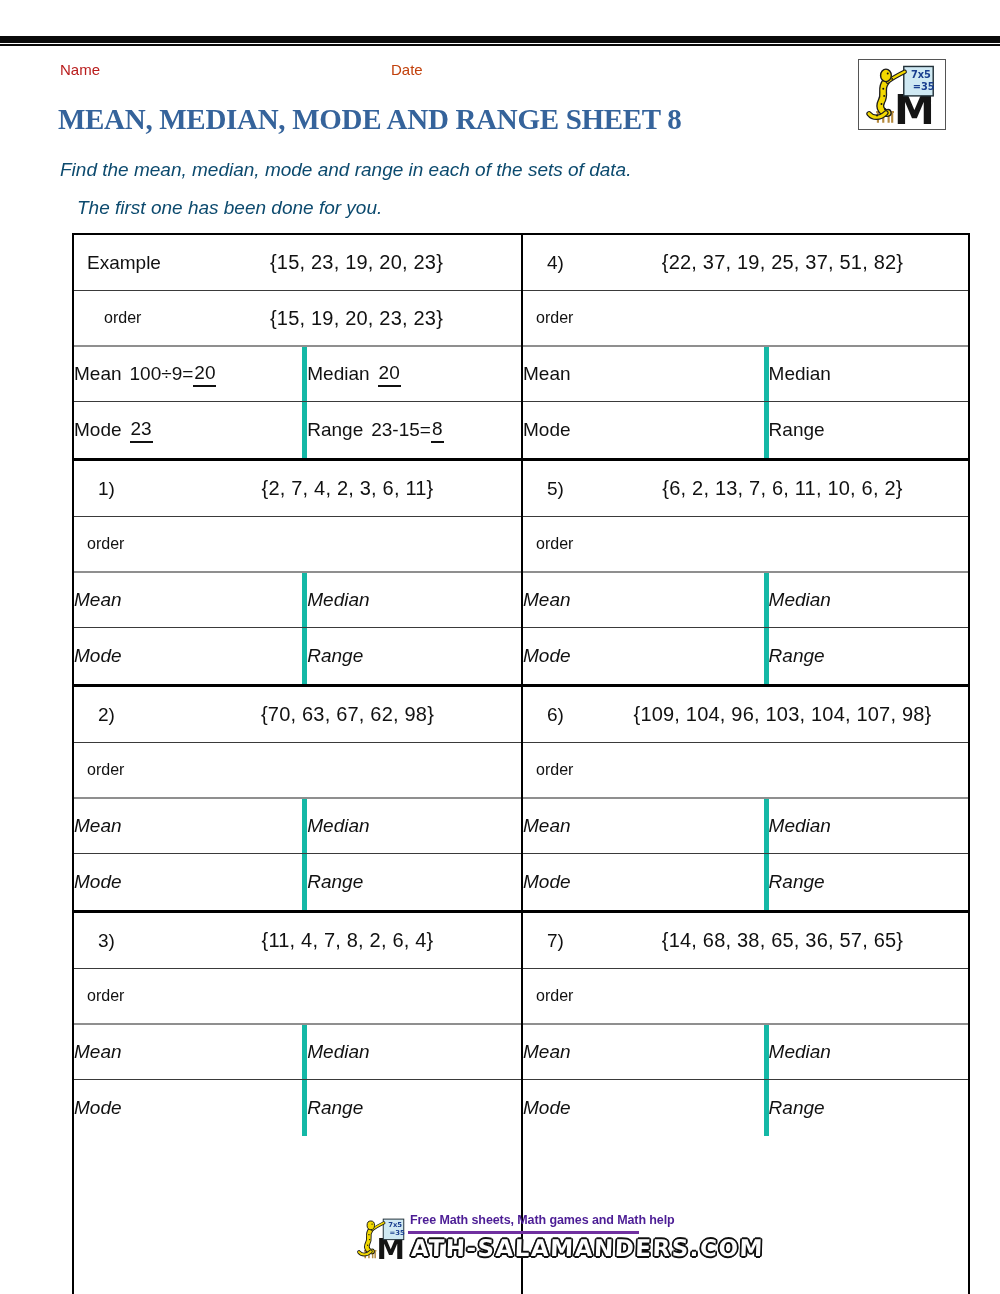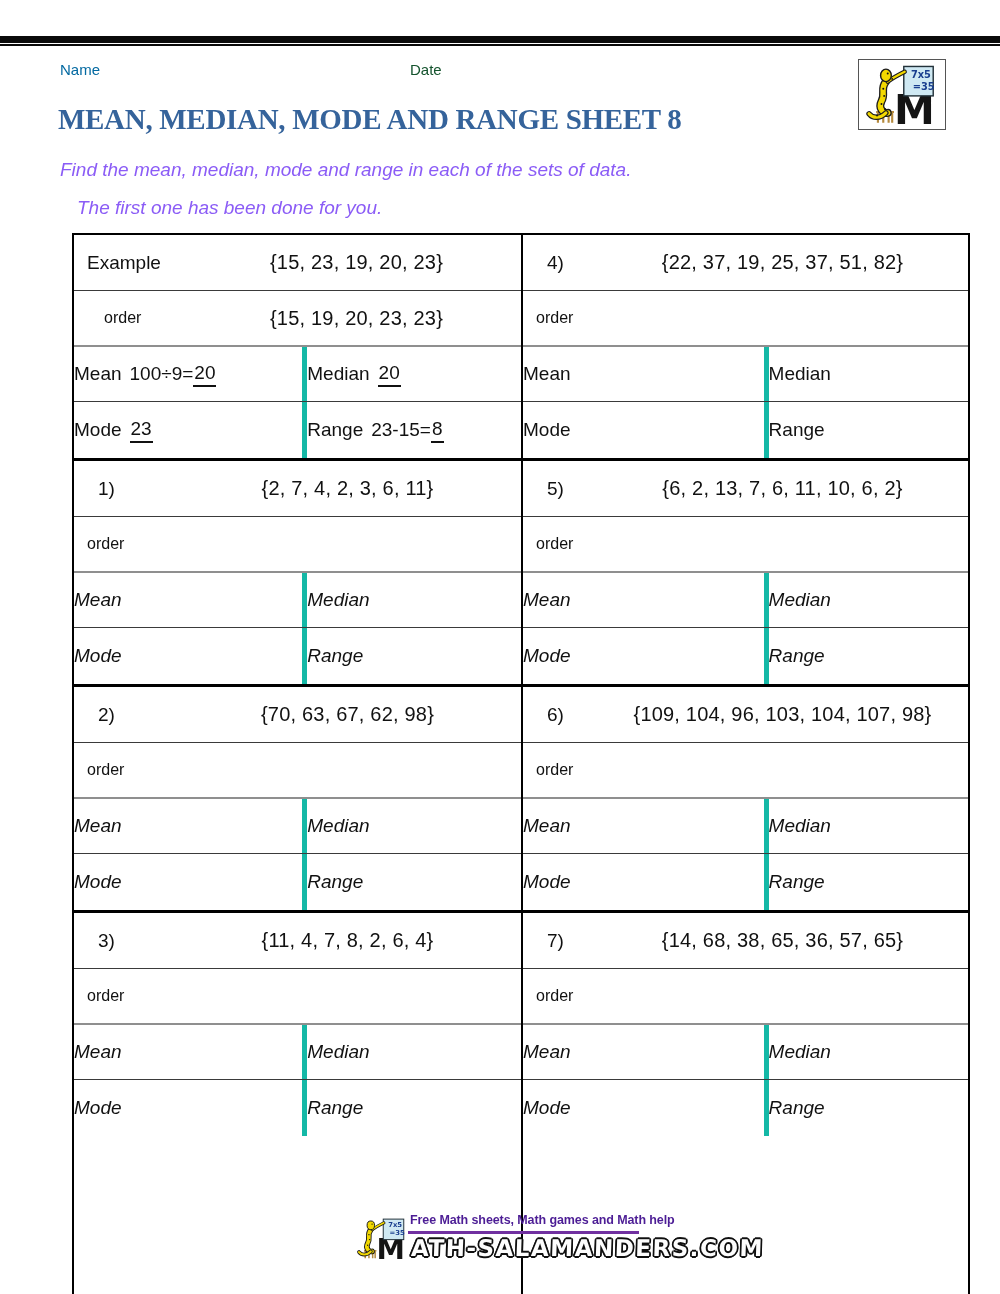--- a/index.html
+++ b/index.html
@@ -8,27 +8,27 @@
     font-family:"Liberation Sans","DejaVu Sans",sans-serif;color:#111;
     overflow:hidden;
   }
   .abs{position:absolute;}
   
   .toprule{left:0;top:36px;width:1000px;}
   .toprule .b1{height:7px;background:#0a0a0a;}
   .toprule .gap{height:1px;background:#ffffff;}
   .toprule .b2{height:2px;background:#0a0a0a;}
   
-  .name-label{left:60px;top:61px;font-size:15px;color:#0369a1;}
-  .date-label{left:410px;top:61px;font-size:15px;color:#14532d;}
+  .name-label{left:60px;top:61px;font-size:15px;color:#b91c1c;}
+  .date-label{left:391px;top:61px;font-size:15px;color:#c2410c;}
   .logo-box{left:858px;top:59px;width:88px;height:71px;border:1px solid #555;
     display:flex;align-items:center;justify-content:center;background:#fff;box-sizing:border-box;}
   .page-title{left:58px;top:103px;font-family:"Liberation Serif","DejaVu Serif",serif;
     font-size:29px;font-weight:bold;color:#35639b;letter-spacing:-0.3px;white-space:nowrap;}
-  .instr{left:60px;font-size:19px;font-style:italic;color:#8b5cf6;white-space:nowrap;}
+  .instr{left:60px;font-size:19px;font-style:italic;color:#0c4a6e;white-space:nowrap;}
   .instr1{top:159px;} .instr2{top:197px;margin-left:17px;}
   
   .wtable{left:72px;top:233px;width:898px;height:1105px;border:2px solid #000;
     box-sizing:border-box;display:flex;background:#fff;}
   .tcol{width:50%;box-sizing:border-box;}
   .col-right{border-left:2px solid #000;}
   .block{box-sizing:border-box;}
   .block + .block{border-top:3px solid #000;}
   .row{box-sizing:border-box;display:flex;align-items:center;}
   .hrow{height:56px;border-bottom:1px solid #3a3a3a;}

